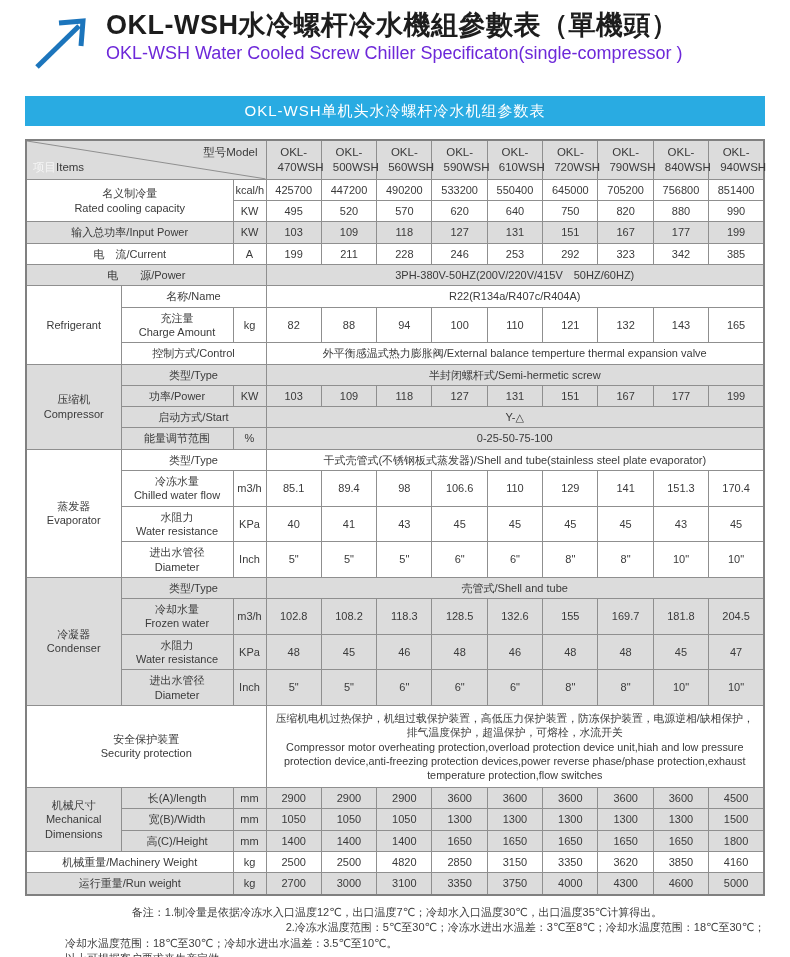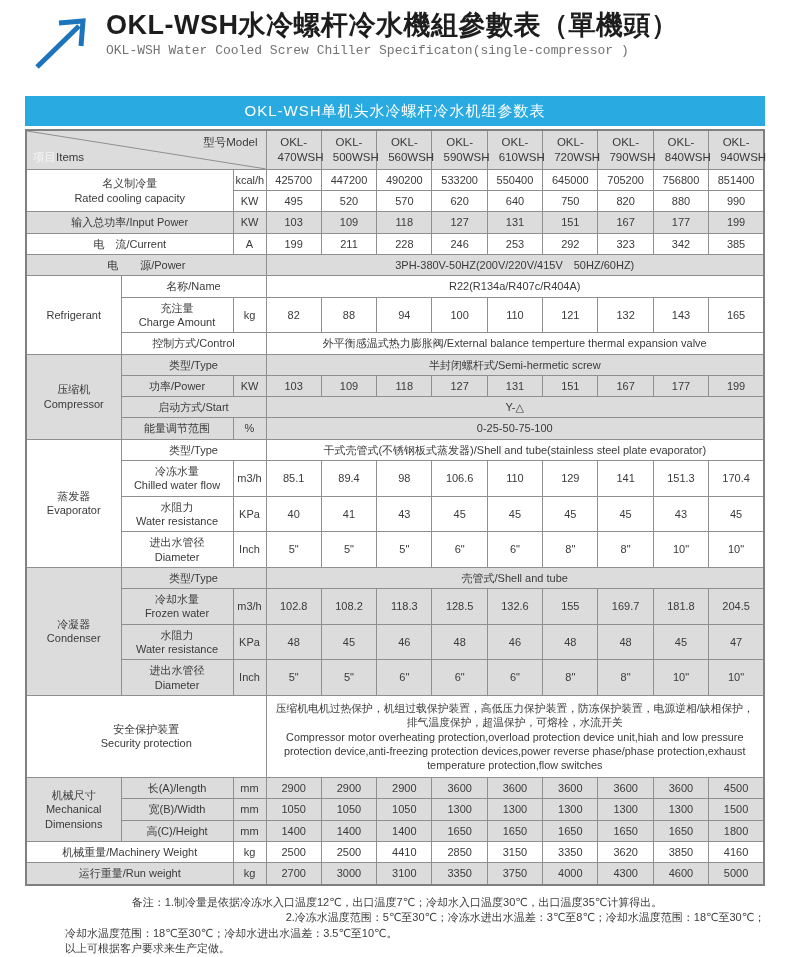--- a/index.html
+++ b/index.html
@@ -7,26 +7,26 @@
     width: 790px; height: 957px; background: #ffffff;
     font-family: "Liberation Sans", "DejaVu Sans", sans-serif;
     color: #3a3a3a; overflow: hidden;
   }
   .page { padding: 10px 25px 0 25px; }
 
   
   .hdr { display: flex; align-items: flex-start; gap: 14px; padding-left: 5px; min-height: 72px; }
   .hdr svg { flex: 0 0 auto; margin-top: 6px; }
   .hdr h1 { font-size: 27px; font-weight: 600; color: #1d1d1d; letter-spacing: 0.5px; line-height: 1.15; }
-  .hdr h2 { font-size: 13px; font-weight: 400; color: #737373; margin-top: 2px; font-family: Liberation Mono, monospace; }
+  .hdr h2 { font-size: 18px; font-weight: 400; color: #6d28d9; margin-top: 2px; }
 
   
   .banner {
     margin-top: 14px; height: 30px; line-height: 30px; text-align: center;
-    color: #ffffff; font-size: 15px; letter-spacing: 1px; margin-bottom: 3px;
+    color: #ffffff; font-size: 15px; letter-spacing: 1px; margin-bottom: 13px;
   }
 
   
   table { width: 740px; border-collapse: collapse; table-layout: fixed; font-size: 11px; }
   td { border: 1px solid #8f8f8f; text-align: center; vertical-align: middle; padding: 3px 2px; line-height: 1.3; }
   table { border: 2px solid #808080; }
   tr.g > td { background: #dcdcdc; }
   tr.w > td { background: #ffffff; }
   .pl { white-space: pre-line; }
   td.model { font-size: 11.5px; white-space: pre-line; padding: 4px 11px; }
@@ -373,21 +373,21 @@
           <td class="v">1650</td>
           <td class="v">1650</td>
           <td class="v">1800</td>
         </tr>
 
       <tr class="w">
         <td colspan="2">机械重量/Machinery Weight</td>
         <td>kg</td>
       <td class="v">2500</td>
           <td class="v">2500</td>
-          <td class="v">4410</td>
+          <td class="v">4820</td>
           <td class="v">2850</td>
           <td class="v">3150</td>
           <td class="v">3350</td>
           <td class="v">3620</td>
           <td class="v">3850</td>
           <td class="v">4160</td>
         </tr>
       <tr class="g">
         <td colspan="2">运行重量/Run weight</td>
         <td>kg</td>

